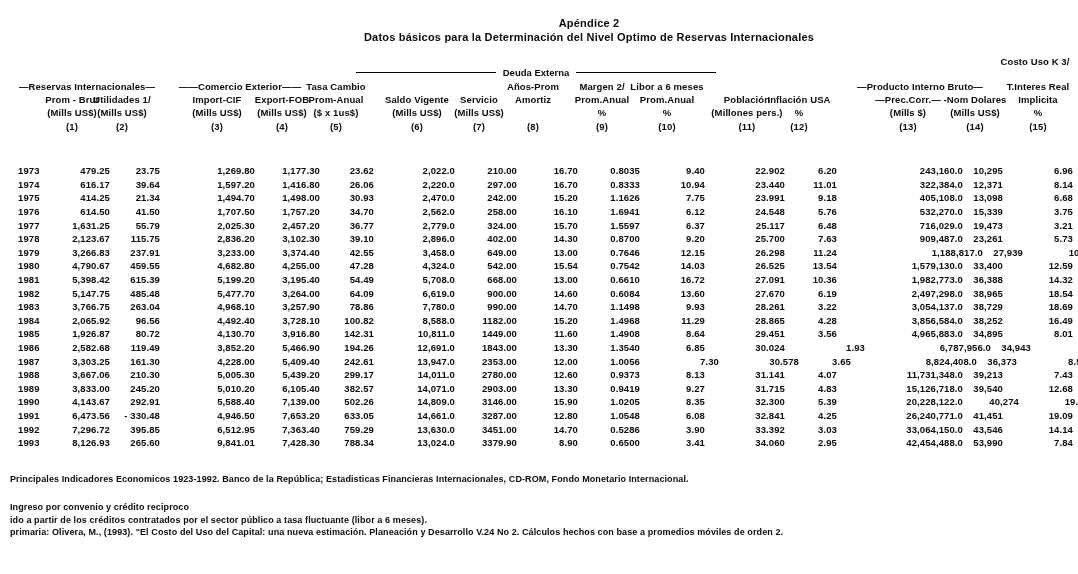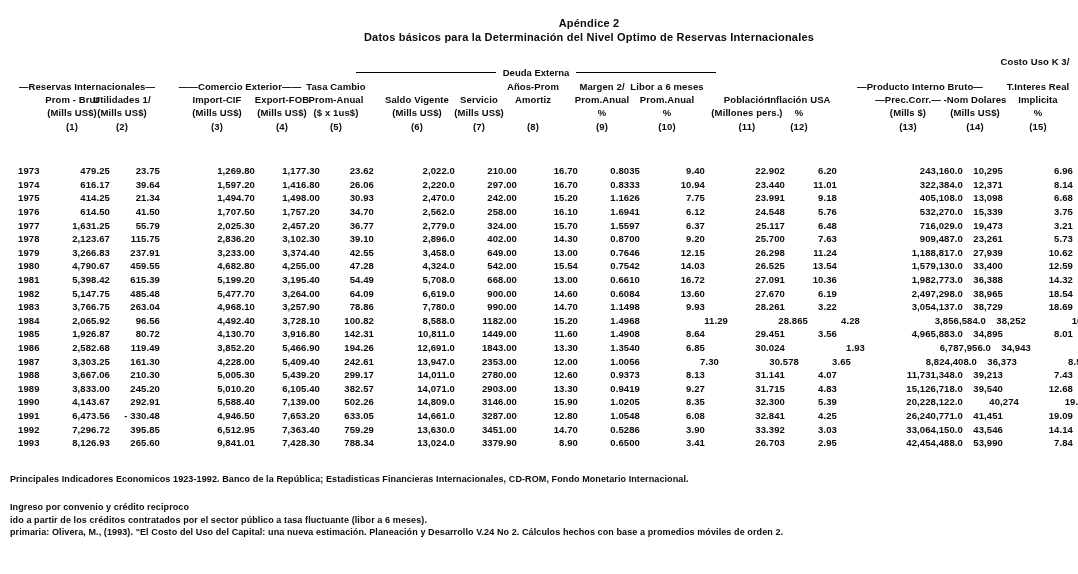--- a/index.html
+++ b/index.html
@@ -207,21 +207,21 @@
         <div class="cell" style="width: 95px;">3,233.00</div>
         <div class="cell" style="width: 65px;">3,374.40</div>
         <div class="cell" style="width: 54px;">42.55</div>
         <div class="cell" style="width: 81px;">3,458.0</div>
         <div class="cell" style="width: 62px;">649.00</div>
         <div class="cell" style="width: 61px;">13.00</div>
         <div class="cell" style="width: 62px;">0.7646</div>
         <div class="cell" style="width: 65px;">12.15</div>
         <div class="cell" style="width: 80px;">26.298</div>
         <div class="cell" style="width: 52px;">11.24</div>
-        <div class="cell" style="width: 126px;">1,188,817.0</div>
+        <div class="cell" style="width: 126px; margin-left: 20px;">1,188,817.0</div>
         <div class="cell" style="width: 40px;">27,939</div>
         <div class="cell" style="width: 70px;">10.62</div>
       </div>
       <div class="row">
         <div class="cell year" style="width: 30px;">1980</div>
         <div class="cell" style="width: 62px;">4,790.67</div>
         <div class="cell" style="width: 50px;">459.55</div>
         <div class="cell" style="width: 95px;">4,682.80</div>
         <div class="cell" style="width: 65px;">4,255.00</div>
         <div class="cell" style="width: 54px;">47.28</div>
@@ -294,21 +294,21 @@
         <div class="cell year" style="width: 30px;">1984</div>
         <div class="cell" style="width: 62px;">2,065.92</div>
         <div class="cell" style="width: 50px;">96.56</div>
         <div class="cell" style="width: 95px;">4,492.40</div>
         <div class="cell" style="width: 65px;">3,728.10</div>
         <div class="cell" style="width: 54px;">100.82</div>
         <div class="cell" style="width: 81px;">8,588.0</div>
         <div class="cell" style="width: 62px;">1182.00</div>
         <div class="cell" style="width: 61px;">15.20</div>
         <div class="cell" style="width: 62px;">1.4968</div>
-        <div class="cell" style="width: 65px; padding-left: 23px;">11.29</div>
+        <div class="cell" style="width: 65px;">11.29</div>
         <div class="cell" style="width: 80px;">28.865</div>
         <div class="cell" style="width: 52px;">4.28</div>
         <div class="cell" style="width: 126px;">3,856,584.0</div>
         <div class="cell" style="width: 40px;">38,252</div>
         <div class="cell" style="width: 70px;">16.49</div>
       </div>
       <div class="row">
         <div class="cell year" style="width: 30px;">1985</div>
         <div class="cell" style="width: 62px;">1,926.87</div>
         <div class="cell" style="width: 50px;">80.72</div>
@@ -457,21 +457,21 @@
         <div class="cell" style="width: 62px;">8,126.93</div>
         <div class="cell" style="width: 50px;">265.60</div>
         <div class="cell" style="width: 95px;">9,841.01</div>
         <div class="cell" style="width: 65px;">7,428.30</div>
         <div class="cell" style="width: 54px;">788.34</div>
         <div class="cell" style="width: 81px;">13,024.0</div>
         <div class="cell" style="width: 62px;">3379.90</div>
         <div class="cell" style="width: 61px;">8.90</div>
         <div class="cell" style="width: 62px;">0.6500</div>
         <div class="cell" style="width: 65px;">3.41</div>
-        <div class="cell" style="width: 80px;">26.703</div>
+        <div class="cell" style="width: 80px;">34.060</div>
         <div class="cell" style="width: 52px;">2.95</div>
         <div class="cell" style="width: 126px;">42,454,488.0</div>
         <div class="cell" style="width: 40px;">53,990</div>
         <div class="cell" style="width: 70px;">7.84</div>
       </div>
     </div>
 
   <div id="footnotes">
     <div class="footnote" style="top:474px">Principales Indicadores Economicos 1923-1992. Banco de la República; Estadisticas Financieras Internacionales, CD-ROM, Fondo Monetario Internacional.</div>
     <div class="footnote" style="top:502px">Ingreso por convenio y crédito reciproco</div>

